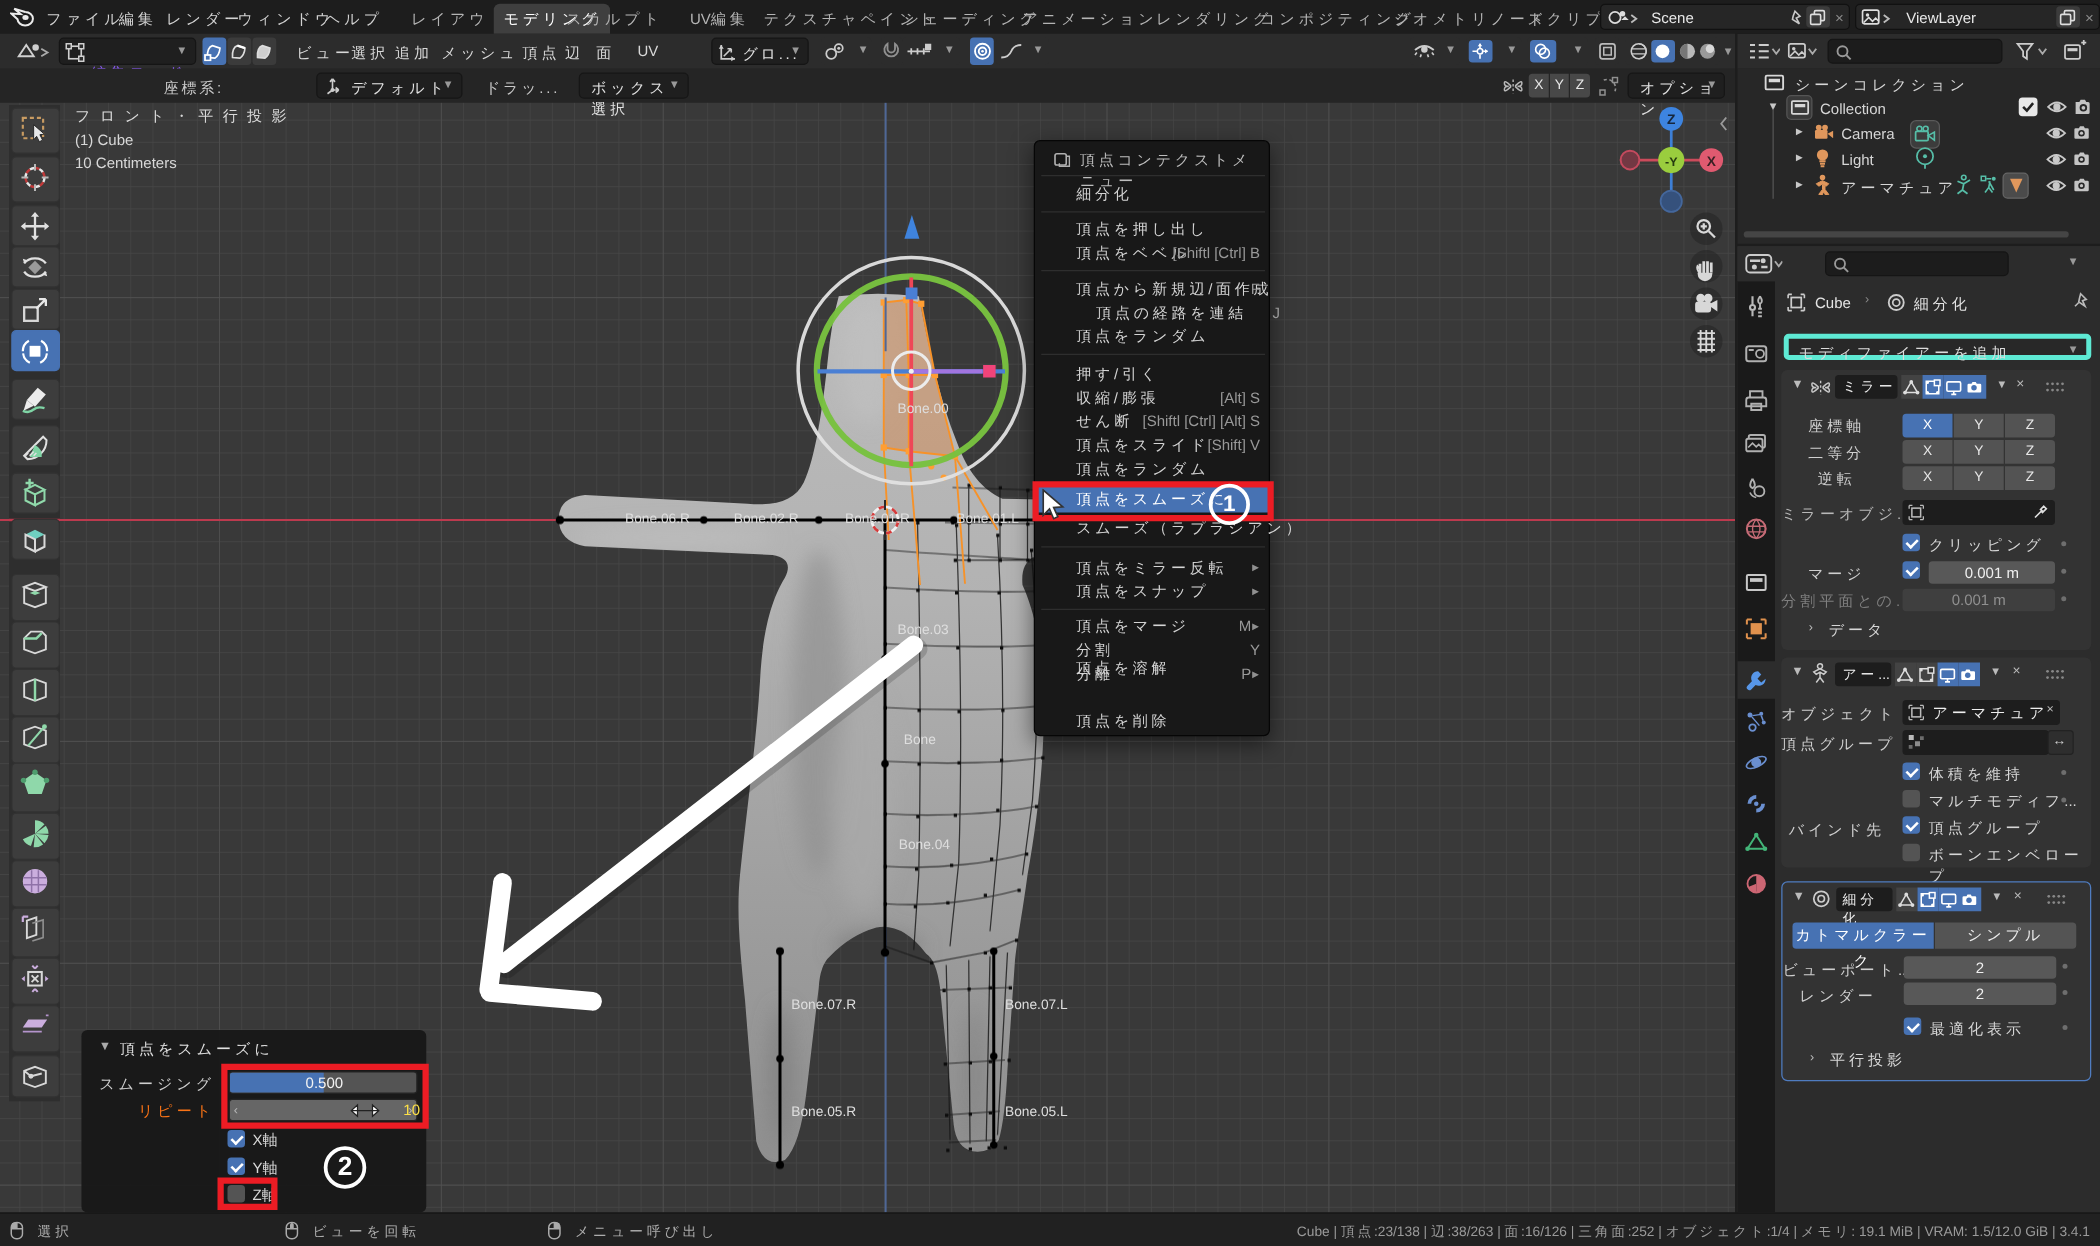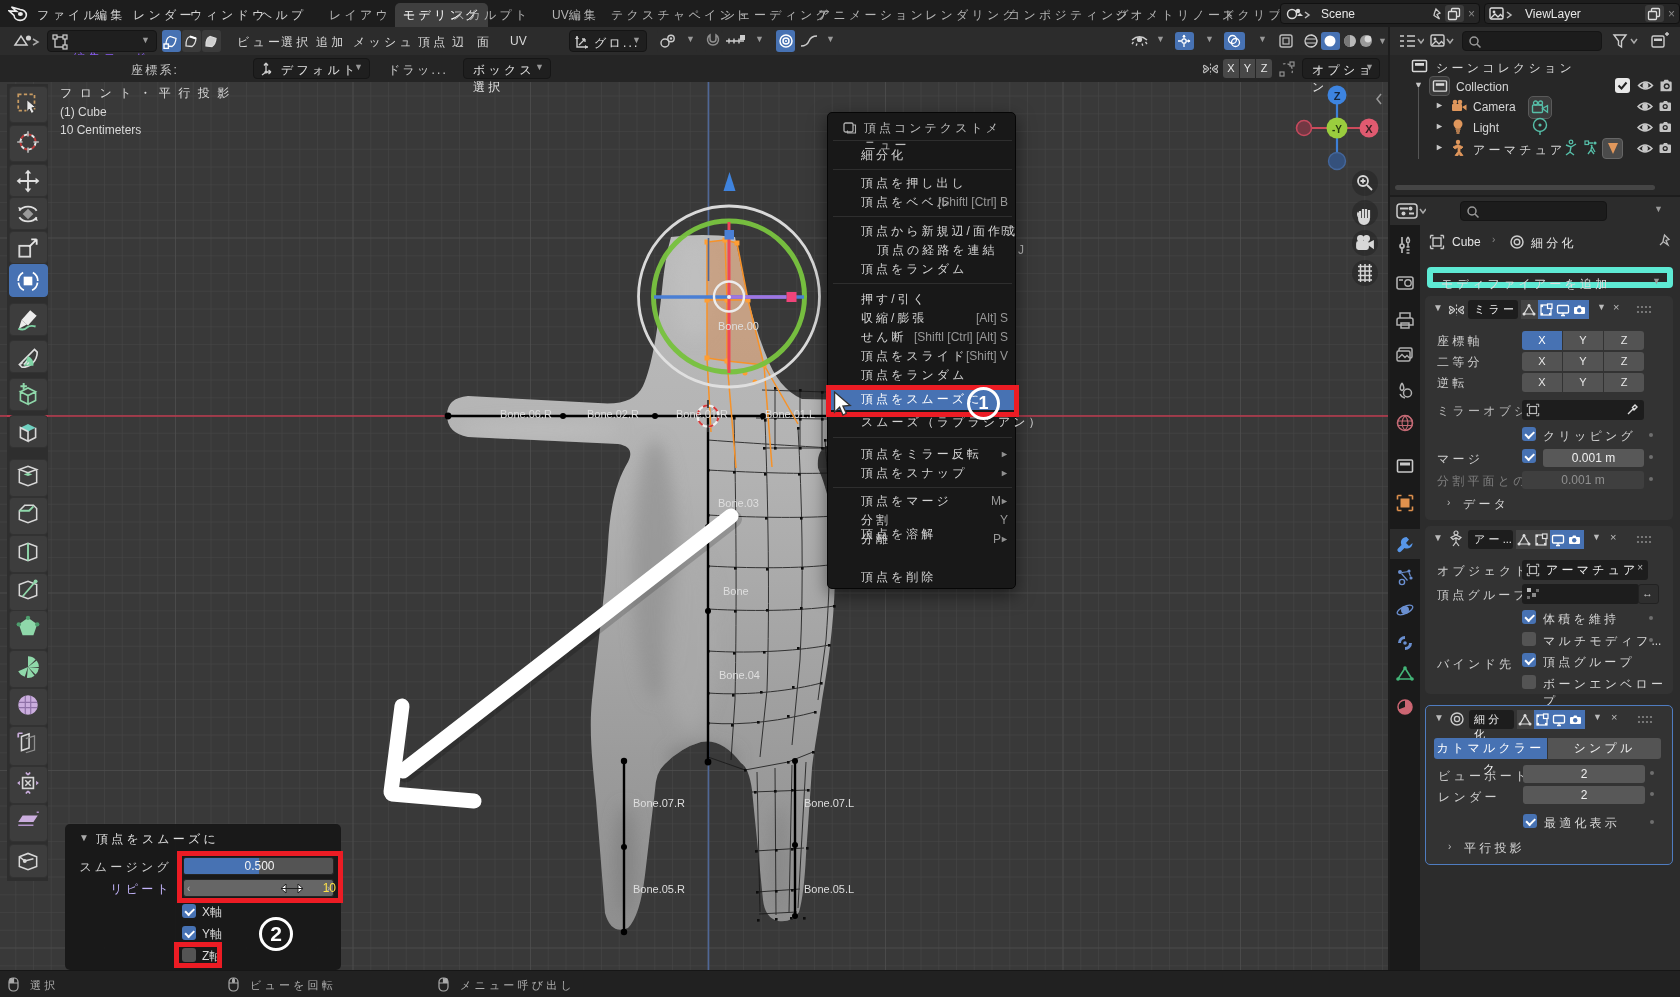--- a/index.html
+++ b/index.html
@@ -42,21 +42,21 @@
 #phead{position:absolute;top:197px;left:1390px;width:290px;height:28px;background:#2c2c2c;z-index:4}
 .panel{position:absolute;left:35px;background:#333333;border-radius:5px}
 .chk{position:absolute;width:14px;height:14px;border-radius:3px;background:#545454}
 .chk.on{background:#4772b3}
 .chk.on:after{content:"";position:absolute;left:3px;top:3.5px;width:7px;height:3.5px;border-left:2px solid #fff;border-bottom:2px solid #fff;transform:rotate(-45deg)}
 .vslider{position:absolute;height:18px;background:#585858;border-radius:3px;color:#f0f0f0;text-align:center;line-height:18px;font-size:12px}
 .xyz{position:absolute;height:19px;background:#535353;color:#e8e8e8;text-align:center;line-height:19px;font-size:11px}
 .ptog{position:absolute;top:4px;width:16.5px;height:19px;background:#434343}
 .ptog.on{background:#4772b3}
 .ptog svg{width:14px;height:14px;margin:2.5px 1px;display:block}
-.plab{position:absolute;left:12px;width:89px;text-align:left;color:#cfcfcf;white-space:nowrap}
+.plab{position:absolute;left:0;width:89px;text-align:center;color:#cfcfcf;white-space:nowrap}
 .pdot{position:absolute;left:224px;width:4px;height:4px;border-radius:50%;background:#6e6e6e}
 .ptico{left:5px;width:20px;height:20px}
 
 #status{position:absolute;top:970px;left:0;width:1680px;height:27px;background:#212121;border-top:1px solid #161616;color:#adadad;font-size:11px}
 
 .redbox{position:absolute;border:5px solid #ec1c24;z-index:40}
 .numcirc{position:absolute;border:3px solid #fff;border-radius:50%;color:#fff;text-align:center;font-weight:bold;z-index:41;background:transparent}
 </style></head>
 <body>
 <div id="stage">
@@ -711,21 +711,21 @@
  <div class="row abs jp" style="left:0;top:412px;width:189px">頂点を溶解</div>
  <div class="row abs jp" style="left:0;top:455px;width:189px">頂点を削除</div>
 </div>
 <svg class="abs" style="left:831px;top:391px;z-index:45" width="25" height="29" viewBox="0 0 22 26">
       <path d="M3 1 L3 19 L7.5 14.5 L10.5 21.5 L13.5 20 L10.5 13.5 L17 13 Z" fill="#fff" stroke="#333" stroke-width="1.2"></path>
     </svg>
 <div id="oppanel">
  <span class="abs" style="left:14px;top:8px;color:#aaa;font-size:10px">▼</span>
  <span class="abs jp" style="left:31px;top:7px;color:#e0e0e0">頂点をスムーズに</span>
  <span class="abs jp" style="left:5px;top:35px;width:102px;text-align:right;color:#cfcfcf">スムージング</span>
- <div class="abs" style="left:5px;top:57px;width:102px;text-align:right;color:#c4b5fd"><span class="jp">リピート</span></div>
+ <div class="abs" style="left:5px;top:57px;width:102px;text-align:right;color:#f97316"><span class="jp">リピート</span></div>
  <div class="abs" style="left:118px;top:33px;width:151px;height:18px;border-radius:3px;overflow:hidden;background:#545454;border:1px solid #242424">
    <div class="abs" style="left:0;top:0;width:75px;height:18px;background:#4772b3"></div>
    <div class="abs" style="left:0;top:0;width:151px;text-align:center;line-height:17px;color:#f4f4f4">0.500</div>
  </div>
  <div class="abs" style="left:118px;top:55px;width:151px;height:18px;border-radius:3px;background:#666;border:1px solid #242424">
    <span class="abs" style="left:3px;top:0;color:#b8b8b8;font-size:10px;line-height:17px">‹</span>
    <span class="abs" style="right:3px;top:0;color:#b8b8b8;font-size:10px;line-height:17px">›</span>
    <span class="abs" style="left:1px;width:151px;text-align:right;line-height:17px;color:#fde047">10</span>
    <svg class="abs" style="left:95px;top:2px" width="26" height="13" viewBox="0 0 26 13">
           <path d="M2 6.5 h22 M2 6.5 l5 -4.5 v9 z M24 6.5 l-5 -4.5 v9 z" fill="#fff" stroke="#222" stroke-width="1"></path>
@@ -963,21 +963,21 @@
  <span class="abs" style="left:102px;top:37px;color:#888;font-size:10px">›</span>
  <svg class="abs" style="left:119px;top:37px" width="16" height="16" viewBox="0 0 16 16">
         <circle cx="8" cy="8" r="6" fill="none" stroke="#ccc" stroke-width="1.5"></circle>
         <circle cx="8" cy="8" r="2.8" fill="none" stroke="#ccc" stroke-width="1.4"></circle>
       </svg>
  <span class="abs jp" style="left:141px;top:38px;color:#e4e4e4">細分化</span>
  <svg class="abs" style="left:266px;top:36px" width="15" height="16" viewBox="0 0 15 16">
         <path d="M8.5 2 L13 6.5 L10 7.5 L12 12 L7 8.5 L7.5 6 Z" fill="none" stroke="#bbb" stroke-width="1.3"></path>
         <path d="M4 12 l3 -3" stroke="#bbb" stroke-width="1.3"></path>
       </svg>
- <div class="abs" style="left:37px;top:70px;width:246px;height:21px;background:#282828;border:6px solid #5eead4;border-radius:4px">
+ <div class="abs" style="left:37px;top:70px;width:246px;height:21px;background:#282828;border:4px solid #5eead4;border-radius:4px">
    <span class="abs jp" style="left:8px;top:3px;color:#dcdcdc">モディファイアーを追加</span>
    <span class="abs" style="right:6px;top:3px;color:#999;font-size:9px">▼</span>
  </div>
 
  <div class="panel" style="top:99px;width:248px;height:224px">
   <span class="abs" style="left:8px;top:6px;color:#bbb;font-size:10px">▼</span>
   <svg class="abs" style="left:23px;top:6px" width="17" height="16" viewBox="0 0 17 16">
           <path d="M6.5 7.5 Q1.5 2.5 1.5 5.5 Q1.5 8 5 8 Q1.5 8 1.5 10.5 Q1.5 13.5 6.5 8.5 Z" fill="none" stroke="#c8c8c8" stroke-width="1.2"></path>
           <path d="M10.5 7.5 Q15.5 2.5 15.5 5.5 Q15.5 8 12 8 Q15.5 8 15.5 10.5 Q15.5 13.5 10.5 8.5 Z" fill="none" stroke="#c8c8c8" stroke-width="1.2"></path>
           <path d="M8.5 2.5 v11" stroke="#c8c8c8" stroke-width="1.1" stroke-dasharray="2 1.6"></path>
@@ -1231,14 +1231,15 @@
         <path d="M5.5 1 v5 M1 6 h9" stroke="#aaa" stroke-width="1.2"></path>
         <rect x="4" y="1.5" width="3" height="4.5" rx="1.2" fill="#aaa"></rect>
       </svg>
  <span class="abs jp" style="left:250px;top:7px">ビューを回転</span>
  <svg class="abs" style="left:438px;top:6px" width="11" height="15" viewBox="0 0 11 15">
         <rect x="1" y="1" width="9" height="13" rx="4" fill="none" stroke="#aaa" stroke-width="1.2"></rect>
         <path d="M5.5 1 v5 M1 6 h9" stroke="#aaa" stroke-width="1.2"></path>
         <path d="M9.5 1.5 a4 4 0 0 0 -4 0 v4.5 h4.5 z" fill="#aaa"></path>
       </svg>
  <span class="abs jp" style="left:460px;top:7px">メニュー呼び出し</span>
+ <span class="abs" style="right:8px;top:7px;color:#9a9a9a">Cube | <span class="jp2">頂点</span>:23/138 | <span class="jp2">辺</span>:38/263 | <span class="jp2">面</span>:16/126 | <span class="jp2">三角面</span>:252 | <span class="jp2">オブジェクト</span>:1/4 | <span class="jp2">メモリ</span>: 19.1 MiB | VRAM: 1.5/12.0 GiB | 3.4.1</span>
 </div>
 </div>
 
 </body></html>

